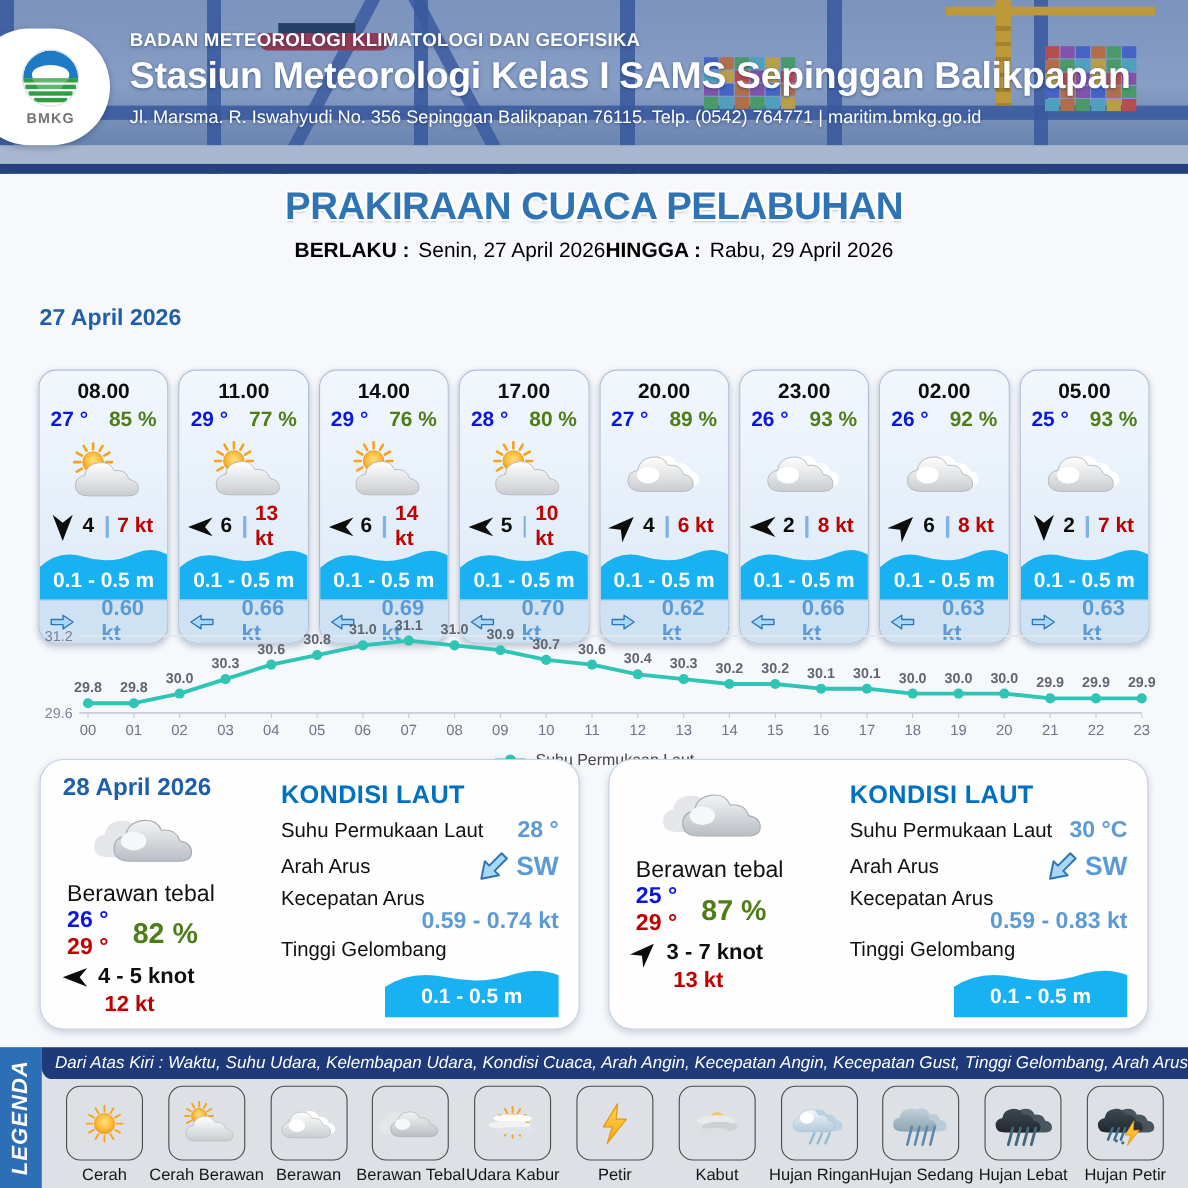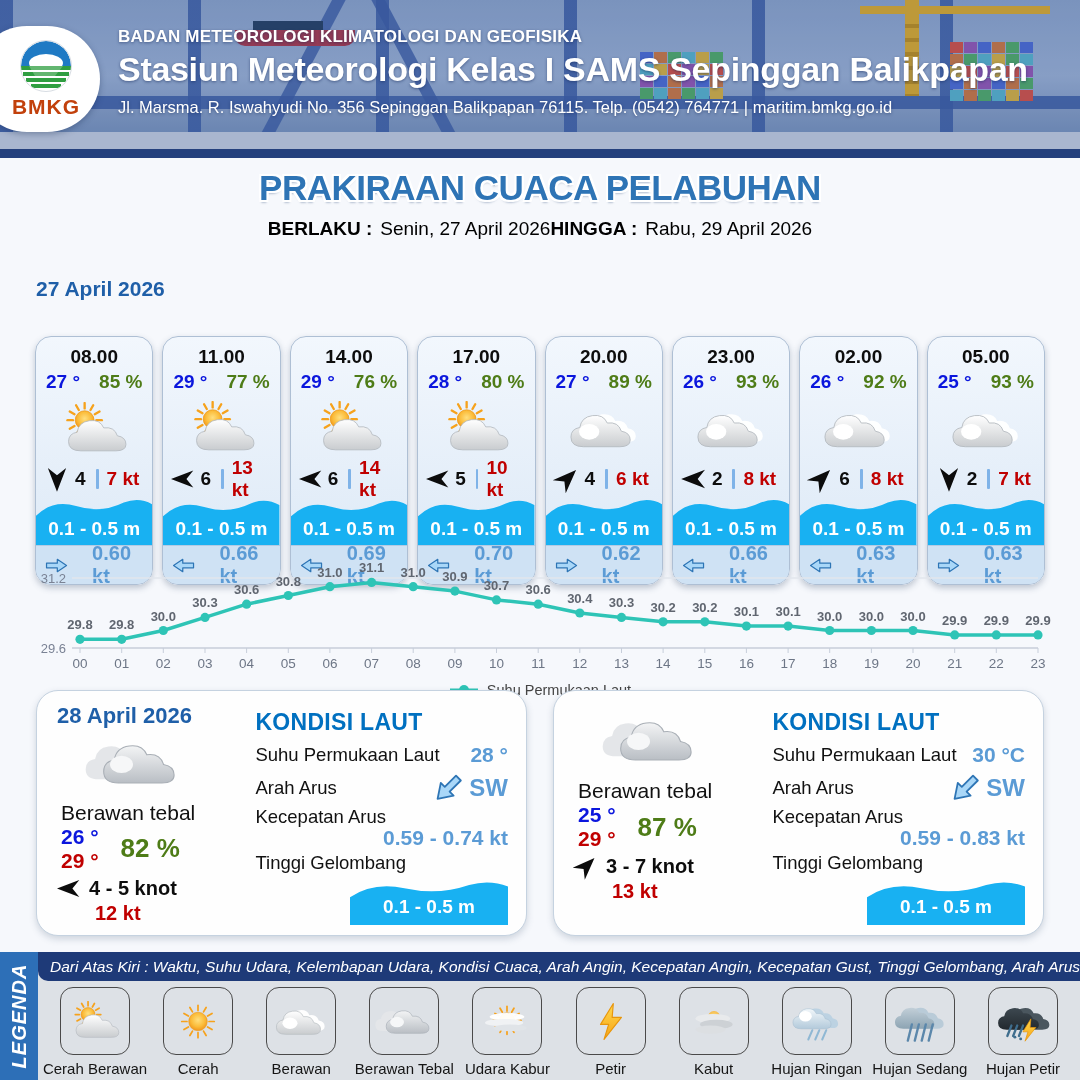--- a/index.html
+++ b/index.html
@@ -21,21 +21,21 @@
   .hdr .crane{position:absolute;left:905px;top:0;width:14px;height:96px;background:repeating-linear-gradient(180deg,#e8b224 0 10px,#c99514 10px 14px);}
   .hdr .boom{position:absolute;left:860px;top:6px;width:190px;height:8px;background:#e8b224;}
   .hdr .cont{position:absolute;display:grid;grid-template-columns:repeat(6,13px);grid-auto-rows:11px;gap:1px;}
   .hdr .cont i{display:block;}
   .hdr .ship{position:absolute;left:235px;top:30px;width:120px;height:16px;background:#b23a48;border-radius:0 0 10px 10px;}
   .hdr .ship:before{content:"";position:absolute;left:18px;top:-9px;width:70px;height:9px;background:#26415f;}
   .hdr .tint{position:absolute;inset:0;background:rgba(38,66,130,0.22);}
   .logo-pill{position:absolute;left:-26px;top:26px;width:126px;height:106px;background:#fff;border-radius:54px;
              display:flex;flex-direction:column;align-items:center;justify-content:center;padding-left:18px;box-sizing:border-box;
              box-shadow:0 2px 6px rgba(20,40,80,.35);}
-  .logo-pill .bmkg-txt{font-size:21px;font-weight:bold;color:#c2410c;letter-spacing:1px;margin-top:2px;}
+  .logo-pill .bmkg-txt{font-size:13px;font-weight:bold;color:#737373;letter-spacing:1px;margin-top:2px;}
   .hdr-text{position:absolute;left:118px;top:27px;color:#fff;text-shadow:0 1px 3px rgba(20,40,90,.55);}
   .hdr-org{font-size:17px;font-weight:bold;letter-spacing:.2px;}
   .hdr-station{font-size:34px;font-weight:bold;margin-top:3px;letter-spacing:-0.3px;}
   .hdr-addr{font-size:16.5px;margin-top:9px;font-weight:normal;}
 
   
   .titleblock{position:absolute;top:168px;left:0;width:100%;text-align:center;}
   .t-main{font-size:35px;font-weight:bold;color:#2e74b5;letter-spacing:-0.5px;
           text-shadow:-2px -2px 0 #fff,2px -2px 0 #fff,-2px 2px 0 #fff,2px 2px 0 #fff,0 3px 2px rgba(120,140,170,.5);}
   .t-sub{font-size:27px;font-weight:bold;color:#56a0d3;margin-top:4px;
@@ -815,60 +815,60 @@
       <span>LEGENDA</span>
     </div>
     <div class="legend-bar">
       <span>Dari Atas Kiri : Waktu, Suhu Udara, Kelembapan Udara, Kondisi Cuaca, Arah Angin, Kecepatan Angin, Kecepatan Gust, Tinggi Gelombang, Arah Arus, Kecepatan Arus</span>
     </div>
     <div class="legend-items" id="legend-items">
         <div class="lg-item">
           <div class="lg-box">
             <svg width="58" height="41" viewBox="0 0 100 70">
               <g stroke="#f6a21c" stroke-width="3" stroke-linecap="round">
+                <line x1="69.0" y1="35.0" x2="78.0" y2="35.0"></line>
+                <line x1="66.5" y1="44.5" x2="74.2" y2="49.0"></line>
+                <line x1="59.5" y1="51.5" x2="64.0" y2="59.2"></line>
+                <line x1="50.0" y1="54.0" x2="50.0" y2="63.0"></line>
+                <line x1="40.5" y1="51.5" x2="36.0" y2="59.2"></line>
+                <line x1="33.5" y1="44.5" x2="25.8" y2="49.0"></line>
+                <line x1="31.0" y1="35.0" x2="22.0" y2="35.0"></line>
+                <line x1="33.5" y1="25.5" x2="25.8" y2="21.0"></line>
+                <line x1="40.5" y1="18.5" x2="36.0" y2="10.8"></line>
+                <line x1="50.0" y1="16.0" x2="50.0" y2="7.0"></line>
+                <line x1="59.5" y1="18.5" x2="64.0" y2="10.8"></line>
+                <line x1="66.5" y1="25.5" x2="74.2" y2="21.0"></line>
+              </g>
+              <circle cx="50" cy="35" r="16" fill="url(#gSun)" stroke="#ef9a16" stroke-width="1"></circle>
+            </svg>
+          </div>
+          <div class="lg-label">Cerah</div>
+        </div>
+        <div class="lg-item">
+          <div class="lg-box">
+            <svg width="58" height="41" viewBox="0 0 100 70">
+              <g stroke="#f6a21c" stroke-width="3" stroke-linecap="round">
                 <line x1="53.0" y1="23.0" x2="60.0" y2="23.0"></line>
                 <line x1="51.0" y1="30.5" x2="57.1" y2="34.0"></line>
                 <line x1="45.5" y1="36.0" x2="49.0" y2="42.1"></line>
                 <line x1="38.0" y1="38.0" x2="38.0" y2="45.0"></line>
                 <line x1="30.5" y1="36.0" x2="27.0" y2="42.1"></line>
                 <line x1="25.0" y1="30.5" x2="18.9" y2="34.0"></line>
                 <line x1="23.0" y1="23.0" x2="16.0" y2="23.0"></line>
                 <line x1="25.0" y1="15.5" x2="18.9" y2="12.0"></line>
                 <line x1="30.5" y1="10.0" x2="27.0" y2="3.9"></line>
                 <line x1="38.0" y1="8.0" x2="38.0" y2="1.0"></line>
                 <line x1="45.5" y1="10.0" x2="49.0" y2="3.9"></line>
                 <line x1="51.0" y1="15.5" x2="57.1" y2="12.0"></line>
               </g>
               <circle cx="38" cy="23" r="12" fill="url(#gSun)" stroke="#ef9a16" stroke-width="1"></circle>
               <path d="M25 58 Q8 58 8 45 Q8 34 20 32 Q22 18 37 16 Q52 14 57 26 Q72 24 76 37 Q88 39 88 49 Q88 58 74 58 Z" transform="translate(10 9) scale(0.92)" fill="url(#gW)" stroke="#b5bac0" stroke-width="1.2"></path>
             </svg>
           </div>
           <div class="lg-label">Cerah Berawan</div>
-        </div>
-        <div class="lg-item">
-          <div class="lg-box">
-            <svg width="58" height="41" viewBox="0 0 100 70">
-              <g stroke="#f6a21c" stroke-width="3" stroke-linecap="round">
-                <line x1="69.0" y1="35.0" x2="78.0" y2="35.0"></line>
-                <line x1="66.5" y1="44.5" x2="74.2" y2="49.0"></line>
-                <line x1="59.5" y1="51.5" x2="64.0" y2="59.2"></line>
-                <line x1="50.0" y1="54.0" x2="50.0" y2="63.0"></line>
-                <line x1="40.5" y1="51.5" x2="36.0" y2="59.2"></line>
-                <line x1="33.5" y1="44.5" x2="25.8" y2="49.0"></line>
-                <line x1="31.0" y1="35.0" x2="22.0" y2="35.0"></line>
-                <line x1="33.5" y1="25.5" x2="25.8" y2="21.0"></line>
-                <line x1="40.5" y1="18.5" x2="36.0" y2="10.8"></line>
-                <line x1="50.0" y1="16.0" x2="50.0" y2="7.0"></line>
-                <line x1="59.5" y1="18.5" x2="64.0" y2="10.8"></line>
-                <line x1="66.5" y1="25.5" x2="74.2" y2="21.0"></line>
-              </g>
-              <circle cx="50" cy="35" r="16" fill="url(#gSun)" stroke="#ef9a16" stroke-width="1"></circle>
-            </svg>
-          </div>
-          <div class="lg-label">Cerah</div>
         </div>
         <div class="lg-item">
           <div class="lg-box">
             <svg width="58" height="41" viewBox="0 0 100 70">
               <path d="M25 58 Q8 58 8 45 Q8 34 20 32 Q22 18 37 16 Q52 14 57 26 Q72 24 76 37 Q88 39 88 49 Q88 58 74 58 Z" transform="translate(16 2) scale(0.85)" fill="#ffffff" opacity="0.95"></path>
               <path d="M25 58 Q8 58 8 45 Q8 34 20 32 Q22 18 37 16 Q52 14 57 26 Q72 24 76 37 Q88 39 88 49 Q88 58 74 58 Z" transform="translate(0 2) scale(0.95)" fill="url(#gW)" stroke="#b5bac0" stroke-width="1.2"></path>
               <ellipse cx="31" cy="38" rx="13" ry="10" fill="#ffffff"></ellipse>
             </svg>
           </div>
           <div class="lg-label">Berawan</div>
@@ -955,20 +955,35 @@
               </g>
             </svg>
           </div>
           <div class="lg-label">Hujan Sedang</div>
         </div>
         <div class="lg-item">
           <div class="lg-box">
             <svg width="58" height="41" viewBox="0 0 100 70">
               <path d="M25 58 Q8 58 8 45 Q8 34 20 32 Q22 18 37 16 Q52 14 57 26 Q72 24 76 37 Q88 39 88 49 Q88 58 74 58 Z" transform="translate(18 -2) scale(0.88)" fill="#4a565e"></path>
               <path d="M25 58 Q8 58 8 45 Q8 34 20 32 Q22 18 37 16 Q52 14 57 26 Q72 24 76 37 Q88 39 88 49 Q88 58 74 58 Z" transform="translate(0 -2) scale(0.88)" fill="url(#gD)"></path>
+              <g stroke="#46687e" stroke-width="4.5" stroke-linecap="round">
+                <line x1="34" y1="42" x2="27" y2="68"></line>
+                <line x1="46" y1="42" x2="39" y2="68"></line>
+                <line x1="58" y1="42" x2="51" y2="68"></line>
+                <line x1="70" y1="42" x2="63" y2="68"></line>
+              </g>
+            </svg>
+          </div>
+          <div class="lg-label">Hujan Lebat</div>
+        </div>
+        <div class="lg-item">
+          <div class="lg-box">
+            <svg width="58" height="41" viewBox="0 0 100 70">
+              <path d="M25 58 Q8 58 8 45 Q8 34 20 32 Q22 18 37 16 Q52 14 57 26 Q72 24 76 37 Q88 39 88 49 Q88 58 74 58 Z" transform="translate(18 -2) scale(0.88)" fill="#4a565e"></path>
+              <path d="M25 58 Q8 58 8 45 Q8 34 20 32 Q22 18 37 16 Q52 14 57 26 Q72 24 76 37 Q88 39 88 49 Q88 58 74 58 Z" transform="translate(0 -2) scale(0.88)" fill="url(#gD)"></path>
               <g stroke="#3f6e8e" stroke-width="4" stroke-linecap="round">
                 <line x1="30" y1="42" x2="23" y2="60"></line>
                 <line x1="40" y1="42" x2="33" y2="60"></line>
                 <line x1="50" y1="42" x2="43" y2="60"></line>
               </g>
               <circle cx="36" cy="62" r="2.5" fill="#3f6e8e"></circle>
               <circle cx="46" cy="65" r="2.5" fill="#3f6e8e"></circle>
               <polygon points="54,4 32,40 46,40 38,66 68,28 52,28" transform="translate(30 28) scale(0.62)" fill="url(#gBolt)" stroke="#e8960c" stroke-width="2" stroke-linejoin="round"></polygon>
             </svg>
           </div>

